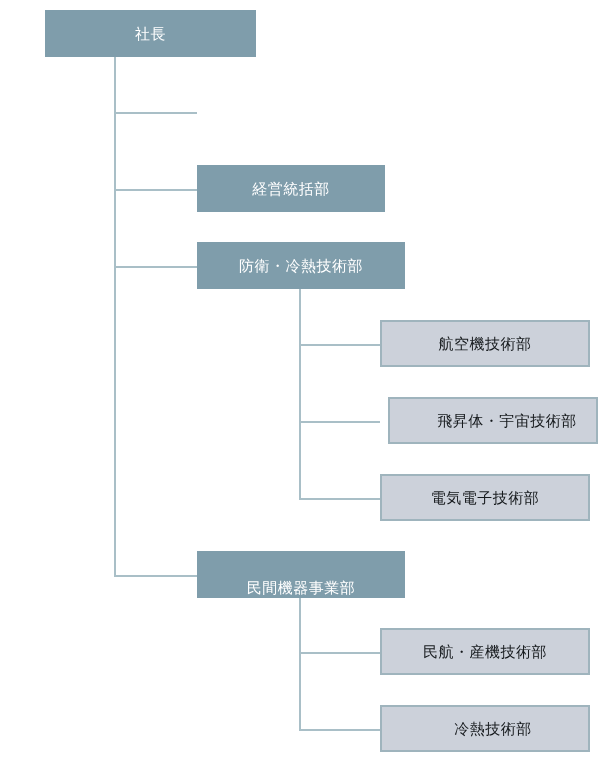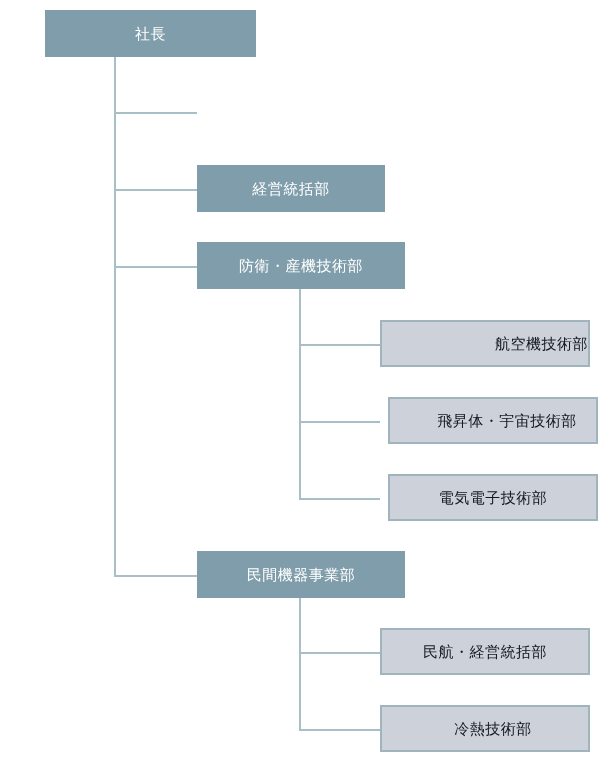--- a/index.html
+++ b/index.html
@@ -70,41 +70,41 @@
       <span class="node-label">社長</span>
     </div>
     <div class="connector vertical" style="left: 114px; top: 57px; height: 518px;"></div>
     <div class="connector horizontal" style="left: 114px; top: 112px; width: 83px;"></div>
     <div class="connector horizontal" style="left: 114px; top: 189px; width: 83px;"></div>
     <div class="node level-primary" style="left: 197px; top: 165px; width: 188px; height: 47px;">
       <span class="node-label">経営統括部</span>
     </div>
     <div class="connector horizontal" style="left: 114px; top: 266px; width: 83px;"></div>
     <div class="node level-primary" style="left: 197px; top: 242px; width: 208px; height: 47px;">
-      <span class="node-label">防衛・産機技術部</span>
+      <span class="node-label">防衛・冷熱技術部</span>
     </div>
     <div class="connector vertical" style="left: 299px; top: 289px; height: 209px;"></div>
     <div class="connector horizontal" style="left: 299px; top: 344px; width: 81px;"></div>
-    <div class="node level-secondary" style="left: 380px; top: 320px; width: 210px; height: 47px; justify-content: flex-end;">
+    <div class="node level-secondary" style="left: 380px; top: 320px; width: 210px; height: 47px;">
       <span class="node-label">航空機技術部</span>
     </div>
     <div class="connector horizontal" style="left: 299px; top: 421px; width: 81px;"></div>
     <div class="node level-secondary" style="left: 388px; top: 397px; width: 210px; height: 47px; padding-left: 28px;">
       <span class="node-label">飛昇体・宇宙技術部</span>
     </div>
     <div class="connector horizontal" style="left: 299px; top: 498px; width: 81px;"></div>
-    <div class="node level-secondary" style="left: 388px; top: 474px; width: 210px; height: 47px;">
+    <div class="node level-secondary" style="left: 380px; top: 474px; width: 210px; height: 47px;">
       <span class="node-label">電気電子技術部</span>
     </div>
     <div class="connector horizontal" style="left: 114px; top: 575px; width: 83px;"></div>
-    <div class="node level-primary" style="left: 197px; top: 551px; width: 208px; height: 47px;">
+    <div class="node level-primary" style="left: 197px; top: 551px; width: 208px; height: 47px; align-items: flex-end;">
       <span class="node-label">民間機器事業部</span>
     </div>
     <div class="connector vertical" style="left: 299px; top: 598px; height: 131px;"></div>
     <div class="connector horizontal" style="left: 299px; top: 652px; width: 81px;"></div>
     <div class="node level-secondary" style="left: 380px; top: 628px; width: 210px; height: 47px;">
-      <span class="node-label">民航・経営統括部</span>
+      <span class="node-label">民航・産機技術部</span>
     </div>
     <div class="connector horizontal" style="left: 299px; top: 729px; width: 81px;"></div>
     <div class="node level-secondary" style="left: 380px; top: 705px; width: 210px; height: 47px; padding-left: 16px;">
       <span class="node-label">冷熱技術部</span>
     </div>
   </div>
 
 </body></html>

